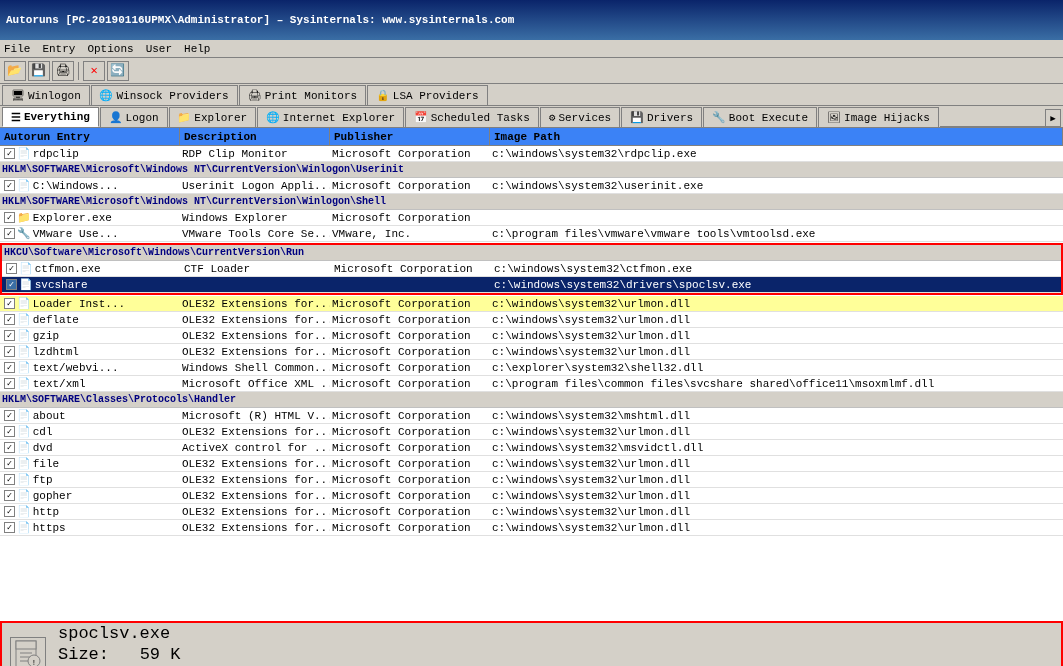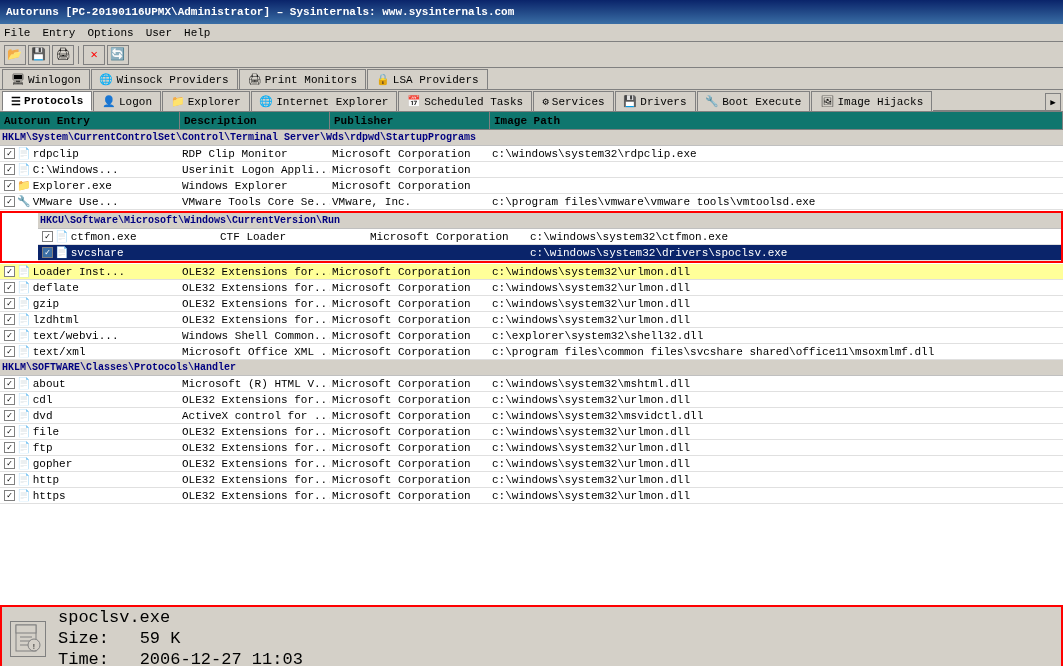--- a/index.html
+++ b/index.html
@@ -2,21 +2,21 @@
 <html><head>
   <meta charset="utf-8">
   <style>
     * { margin: 0; padding: 0; box-sizing: border-box; }
     body { font-family: 'Courier New', monospace; font-size: 11px; background: #d4d0c8; color: #000; width: 1063px; height: 666px; overflow: hidden; }
     
     
     #title-bar {
       background: linear-gradient(to bottom, #0a246a, #3a6ea5);
       color: white;
-      padding: 12px 6px;
+      padding: 20px 6px;
       font-size: 11px;
       font-weight: bold;
       display: flex;
       align-items: center;
       height: 20px;
     }
     
     
     #menu-bar {
       background: #d4d0c8;
@@ -74,21 +74,21 @@
     .tab.active {
       background: #ffffff;
       border-bottom: 1px solid #ffffff;
       font-weight: bold;
     }
     
     
     #col-headers {
       display: grid;
       grid-template-columns: 180px 150px 160px 1fr;
-      background: #0f766e;
+      background: #3b82f6;
       border-bottom: 1px solid #808080;
       height: 18px;
       align-items: center;
     }
     .col-header {
       font-size: 11px;
       font-weight: bold;
       padding: 0 4px;
       border-right: 1px solid #808080;
       height: 100%;
@@ -209,21 +209,21 @@
   </div>
   <div class="tab">
     <span>🔒</span>
     <span>LSA Providers</span>
   </div>
 </div>
 
 <div id="tab-row2">
   <div class="tab active">
     <span>☰</span>
-    <span>Protocols</span>
+    <span>Everything</span>
   </div>
   <div class="tab">
     <span>👤</span>
     <span>Logon</span>
   </div>
   <div class="tab">
     <span>📁</span>
     <span>Explorer</span>
   </div>
   <div class="tab">
@@ -256,48 +256,52 @@
 
 <div id="col-headers">
   <div class="col-header">Autorun Entry</div>
   <div class="col-header">Description</div>
   <div class="col-header">Publisher</div>
   <div class="col-header">Image Path</div>
 </div>
 
 <div id="content">
 
+  <div class="data-row">
+    <div class="cell">
+      <div class="cell-check">
+        <div class="check-box checked"></div>
+        <span>📄</span>
+        <span>rdpclip</span>
+      </div>
+    </div>
+    <div class="cell">RDP Clip Monitor</div>
+    <div class="cell">Microsoft Corporation</div>
+    <div class="cell">c:\windows\system32\rdpclip.exe</div>
+  </div>
+
   <div class="group-row">
-    <span style="color:#000080; font-weight:bold;">HKLM\System\CurrentControlSet\Control\Terminal Server\Wds\rdpwd\StartupPrograms</span>
-  </div>
-  <div class="data-row">
-    <div class="cell">
-      <div class="cell-check">
-        <div class="check-box checked"></div>
-        <span>📄</span>
-        <span>rdpclip</span>
-      </div>
-    </div>
-    <div class="cell">RDP Clip Monitor</div>
-    <div class="cell">Microsoft Corporation</div>
-    <div class="cell">c:\windows\system32\rdpclip.exe</div>
-  </div>
-
+    <span style="color:#000080; font-weight:bold;">HKLM\SOFTWARE\Microsoft\Windows NT\CurrentVersion\Winlogon\Userinit</span>
+  </div>
   <div class="data-row">
     <div class="cell">
       <div class="cell-check">
         <div class="check-box checked"></div>
         <span>📄</span>
         <span>C:\Windows...</span>
       </div>
     </div>
     <div class="cell">Userinit Logon Appli...</div>
     <div class="cell">Microsoft Corporation</div>
-  </div>
-
+    <div class="cell">c:\windows\system32\userinit.exe</div>
+  </div>
+
+  <div class="group-row">
+    <span style="color:#000080; font-weight:bold;">HKLM\SOFTWARE\Microsoft\Windows NT\CurrentVersion\Winlogon\Shell</span>
+  </div>
   <div class="data-row">
     <div class="cell">
       <div class="cell-check">
         <div class="check-box checked"></div>
         <span>📁</span>
         <span>Explorer.exe</span>
       </div>
     </div>
     <div class="cell">Windows Explorer</div>
     <div class="cell">Microsoft Corporation</div>
@@ -309,21 +313,21 @@
         <div class="check-box checked"></div>
         <span>🔧</span>
         <span>VMware Use...</span>
       </div>
     </div>
     <div class="cell">VMware Tools Core Se...</div>
     <div class="cell">VMware, Inc.</div>
     <div class="cell">c:\program files\vmware\vmware tools\vmtoolsd.exe</div>
   </div>
 
-  <div style="border: 2px solid red; margin: 1px 0; padding-left: 36px;">
+  <div style="border: 2px solid red; margin: 1px 0;">
     <div class="group-row">
       <span style="color:#000080; font-weight:bold;">HKCU\Software\Microsoft\Windows\CurrentVersion\Run</span>
     </div>
     <div class="data-row">
       <div class="cell">
         <div class="cell-check">
           <div class="check-box checked"></div>
           <span>📄</span>
           <span>ctfmon.exe</span>
         </div>

